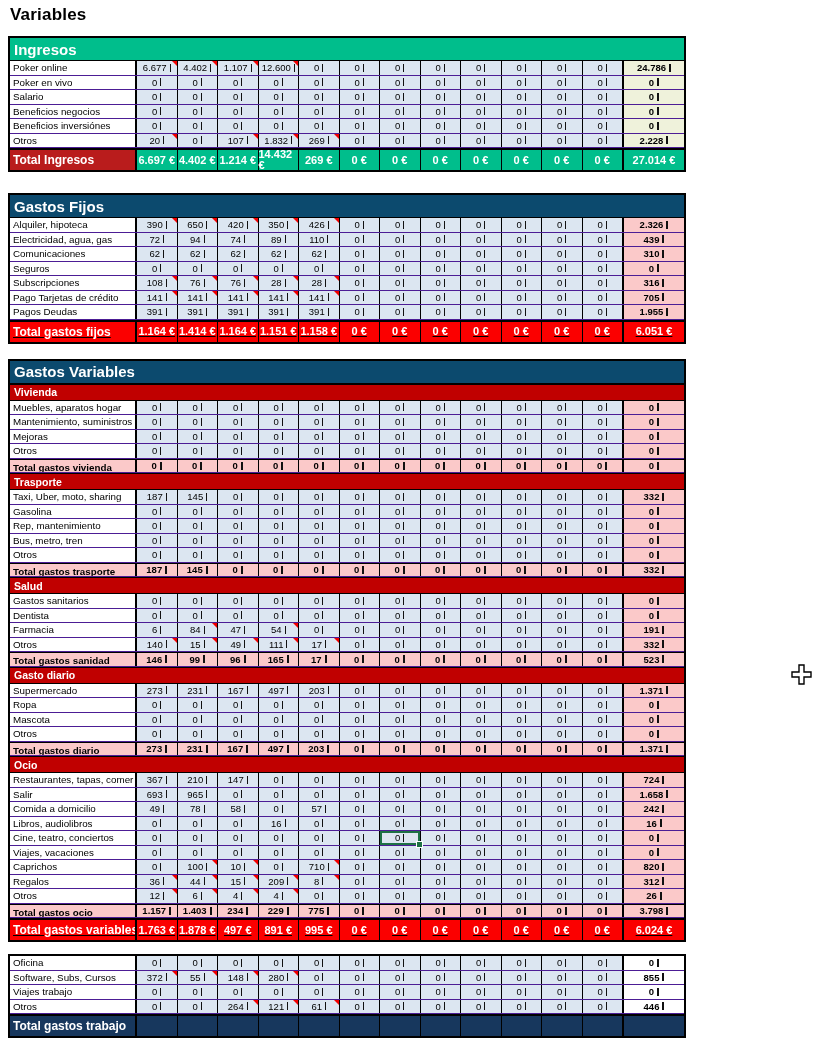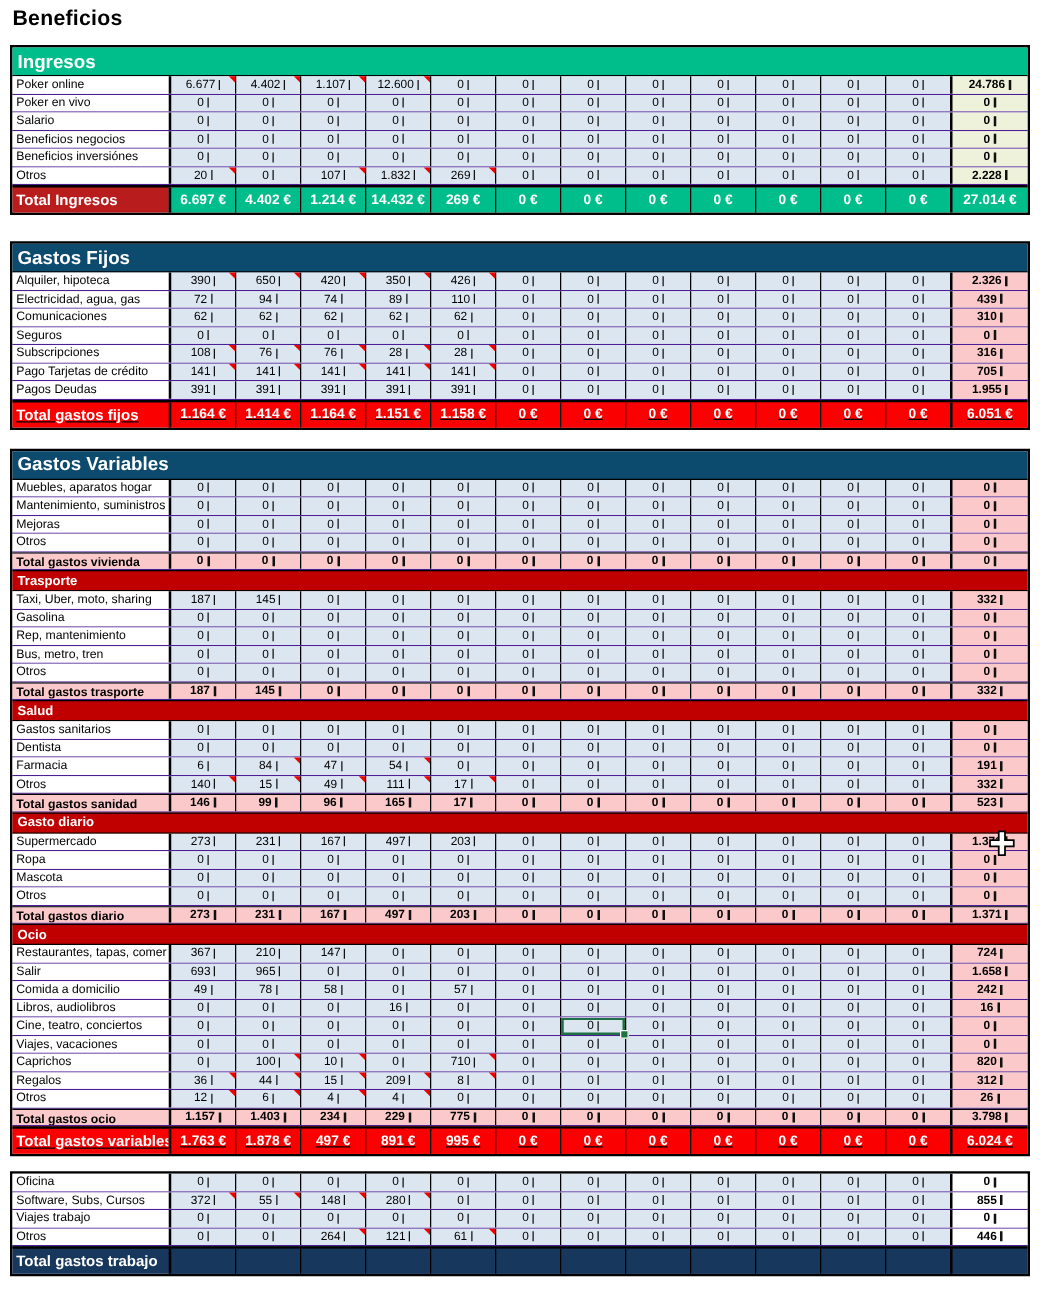--- a/index.html
+++ b/index.html
@@ -1,20 +1,20 @@
 <!DOCTYPE html>
 <html><head>
 <meta charset="utf-8">
 <style>
   html,body{margin:0;padding:0;background:#fff;}
   .screen{position:relative;width:838px;height:1043px;background:#fff;overflow:hidden;
           font-family:"Liberation Sans", sans-serif;color:#000;}
   .page-title{position:absolute;left:10px;top:5px;font-size:17px;font-weight:bold;letter-spacing:.2px;}
   .sheet{position:absolute;left:8px;top:36px;width:822px;}
-  .table{width:816px;border:2px solid #000;box-sizing:border-box;background:#fff;}
+  .table{width:678px;border:2px solid #000;box-sizing:border-box;background:#fff;}
   .table.gap-a{margin-bottom:21px;} .table.gap-b{margin-bottom:15px;} .table.gap-c{margin-bottom:12px;}
 
   
   .sec-header{height:22px;display:flex;align-items:center;padding-left:4px;border-bottom:1px solid #000;}
   .sec-header .sec-title{color:#fff;font-weight:bold;font-size:15px;}
   .theme-green .sec-header{background:#00BE8C;}
   .theme-red   .sec-header{background:#0c4a6e;}
   .theme-navy  .sec-header{background:#17375D;}
 
   
@@ -66,21 +66,21 @@
   .sel .handle{position:absolute;right:-3px;bottom:-3px;width:5px;height:5px;background:#1E7145;
                border:1px solid #fff;z-index:4;}
 
   
   .cursor{position:absolute;left:791px;top:664px;width:21px;height:21px;z-index:9;pointer-events:none;}
 </style>
 </head>
 <body>
 
 <div class="screen">
-  <div class="page-title">Beneficios</div>
+  <div class="page-title">Variables</div>
   <div class="sheet" id="sheet">
       <div class="table theme-green gap-a">
         <div class="sec-header">
           <span class="sec-title">Ingresos</span>
         </div>
         <div class="row data">
           <div class="lab">Poker online</div>
           <div class="cell first">
             <span class="num">6.677</span>
             <div class="bar"></div>
@@ -903,20 +903,23 @@
             <span class="num">0 €</span>
           </div>
           <div class="cell tot">
             <span class="num">6.051 €</span>
           </div>
         </div>
       </div>
       <div class="table theme-red gap-c">
         <div class="sec-header">
           <span class="sec-title">Gastos Variables</span>
+        </div>
+        <div class="sub-header">
+          <span>Vivienda</span>
         </div>
         <div class="row data">
           <div class="lab">Muebles, aparatos hogar</div>
           <div class="cell first">
             <span class="num">0</span>
             <div class="bar"></div>
           </div>
           <div class="cell">
             <span class="num">0</span>
             <div class="bar"></div>

